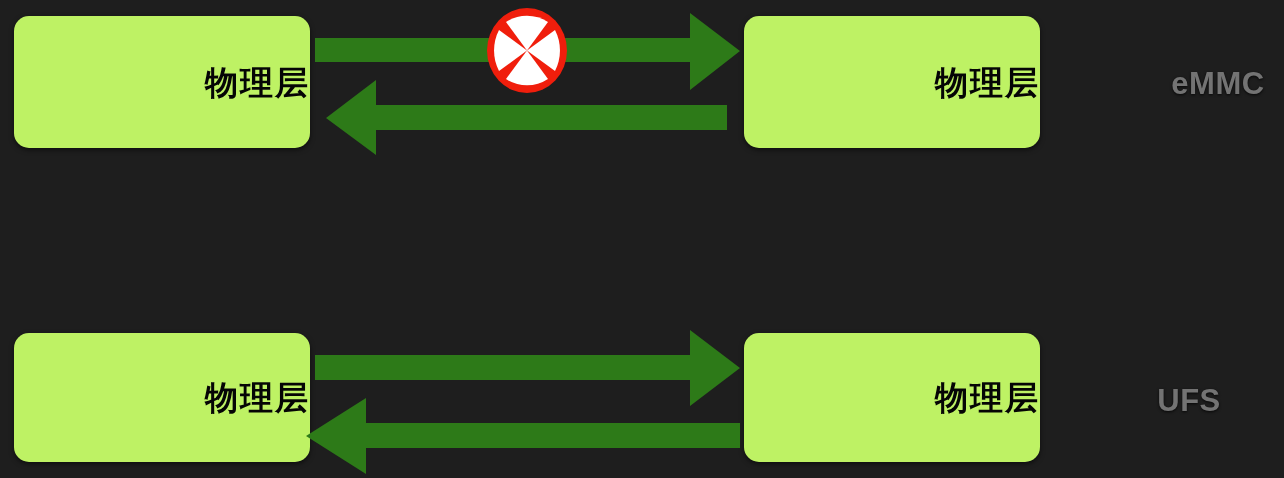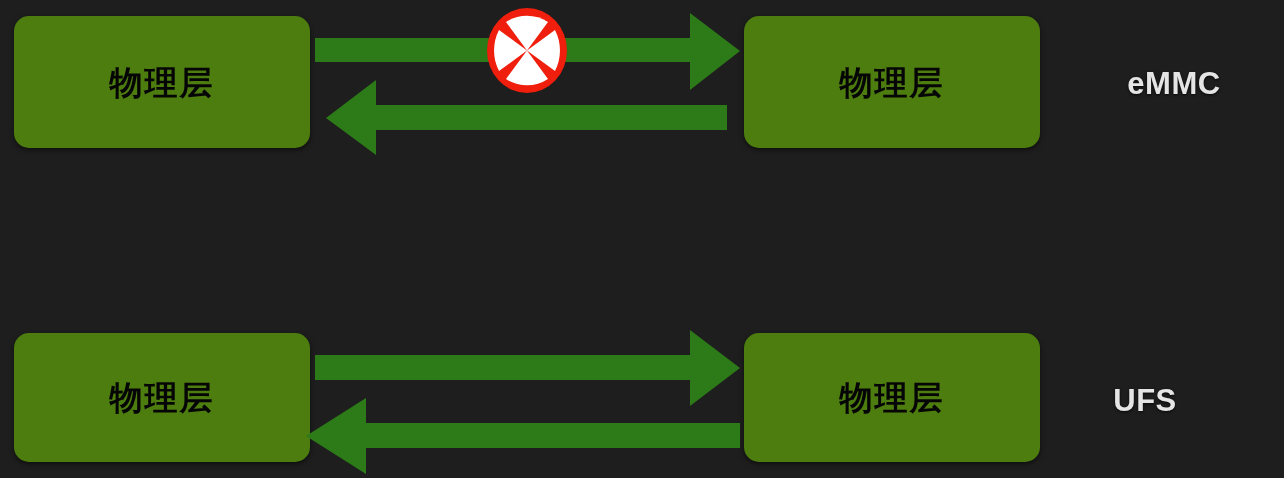--- a/index.html
+++ b/index.html
@@ -15,25 +15,25 @@
     position: relative;
     width: 1284px;
     height: 478px;
     background: #1e1e1e;
     overflow: hidden;
   }
 
   
   .node-box {
     position: absolute;
-    background: #4d7c0f;
+    background: #bef264;
     border-radius: 15px;
     display: flex;
     align-items: center;
-    justify-content: center;
+    justify-content: flex-end;
     box-shadow: 0 2px 5px rgba(0,0,0,0.55);
   }
   .node-label {
     font-family: "DejaVu Sans", "Liberation Sans", sans-serif;
     font-size: 33px;
     font-weight: 700;
     color: #050505;
     letter-spacing: 2px;
     line-height: 1;
     white-space: nowrap;
@@ -50,28 +50,29 @@
     left: 0;
     top: 0;
     width: 1284px;
     height: 478px;
     pointer-events: none;
   }
 
   
   .group-caption {
     position: absolute;
-    color: #e5e5e5;
+    color: #737373;
     font-family: "Liberation Sans", "DejaVu Sans", sans-serif;
     font-weight: 700;
     font-size: 31px;
     letter-spacing: 0.5px;
     white-space: nowrap;
     transform: translate(-50%, -50%);
     text-shadow: 0 1px 3px rgba(0,0,0,0.8);
+    margin-left: 44px;
   }
   .caption-emmc { left: 1174px; top: 84px; }
   .caption-ufs  { left: 1145px; top: 401px; }
 
   
   .blocked-badge {
     position: absolute;
     left: 487px;
     top: 8px;
     width: 80px;

